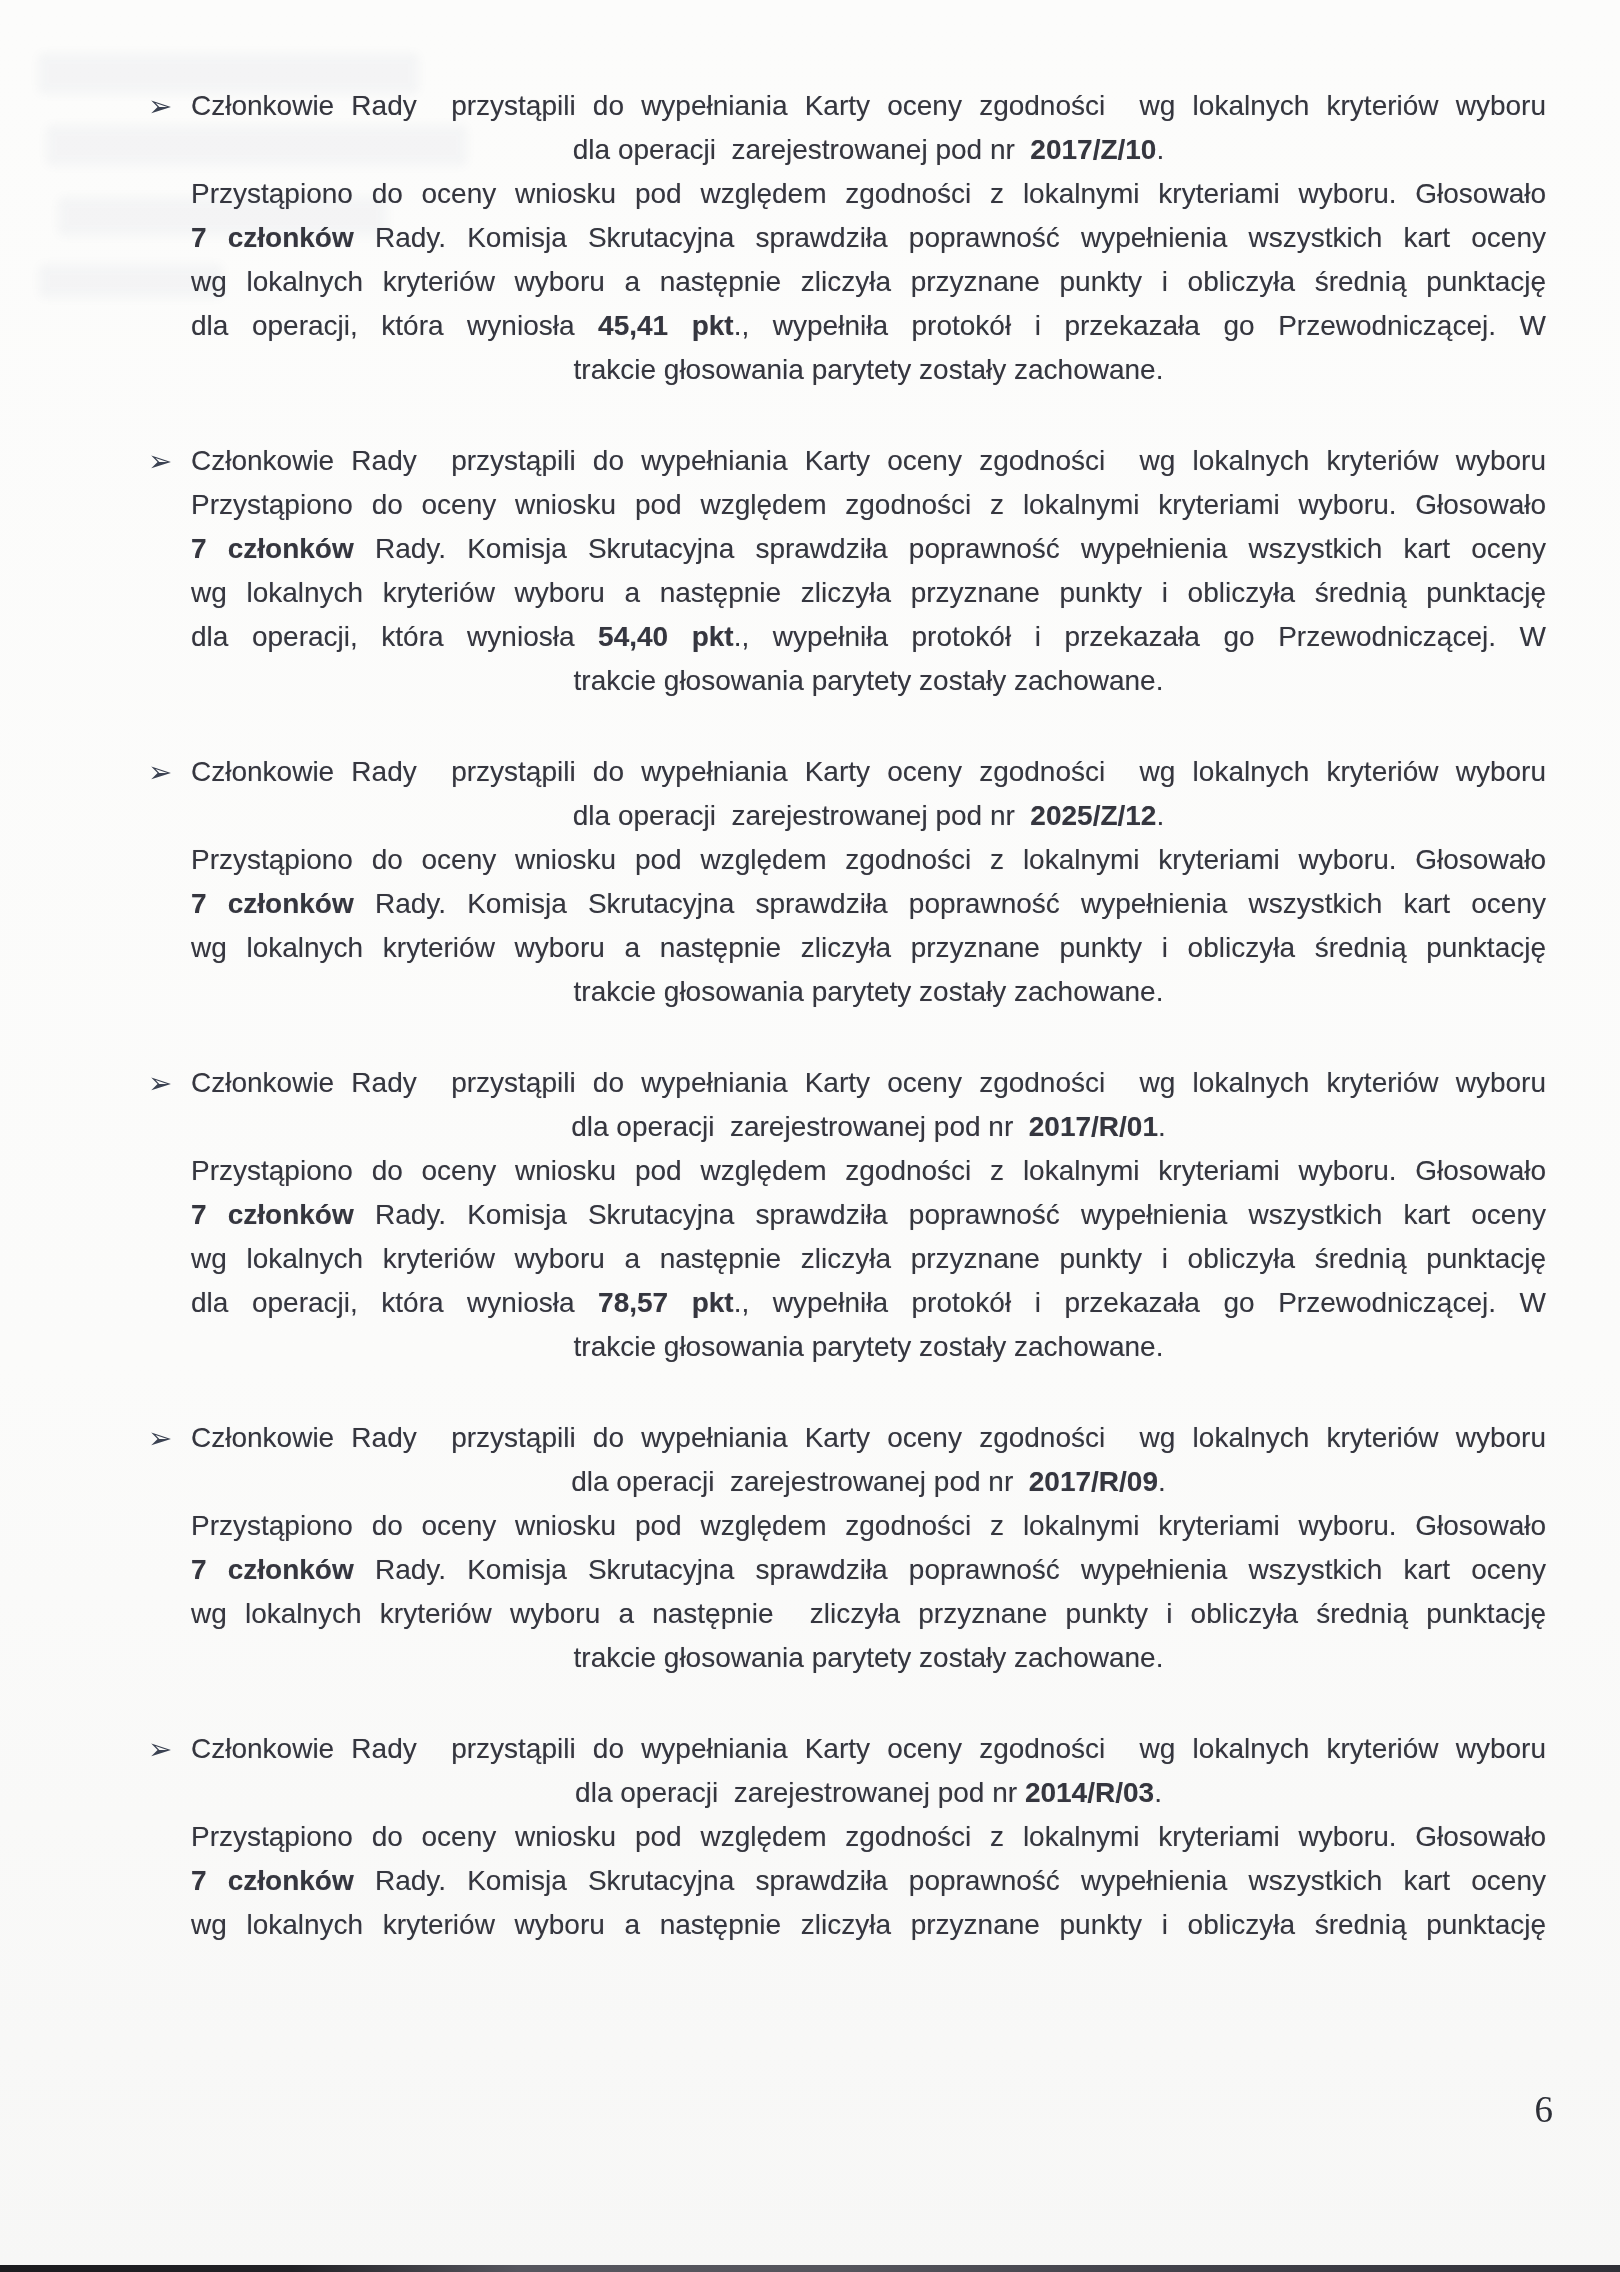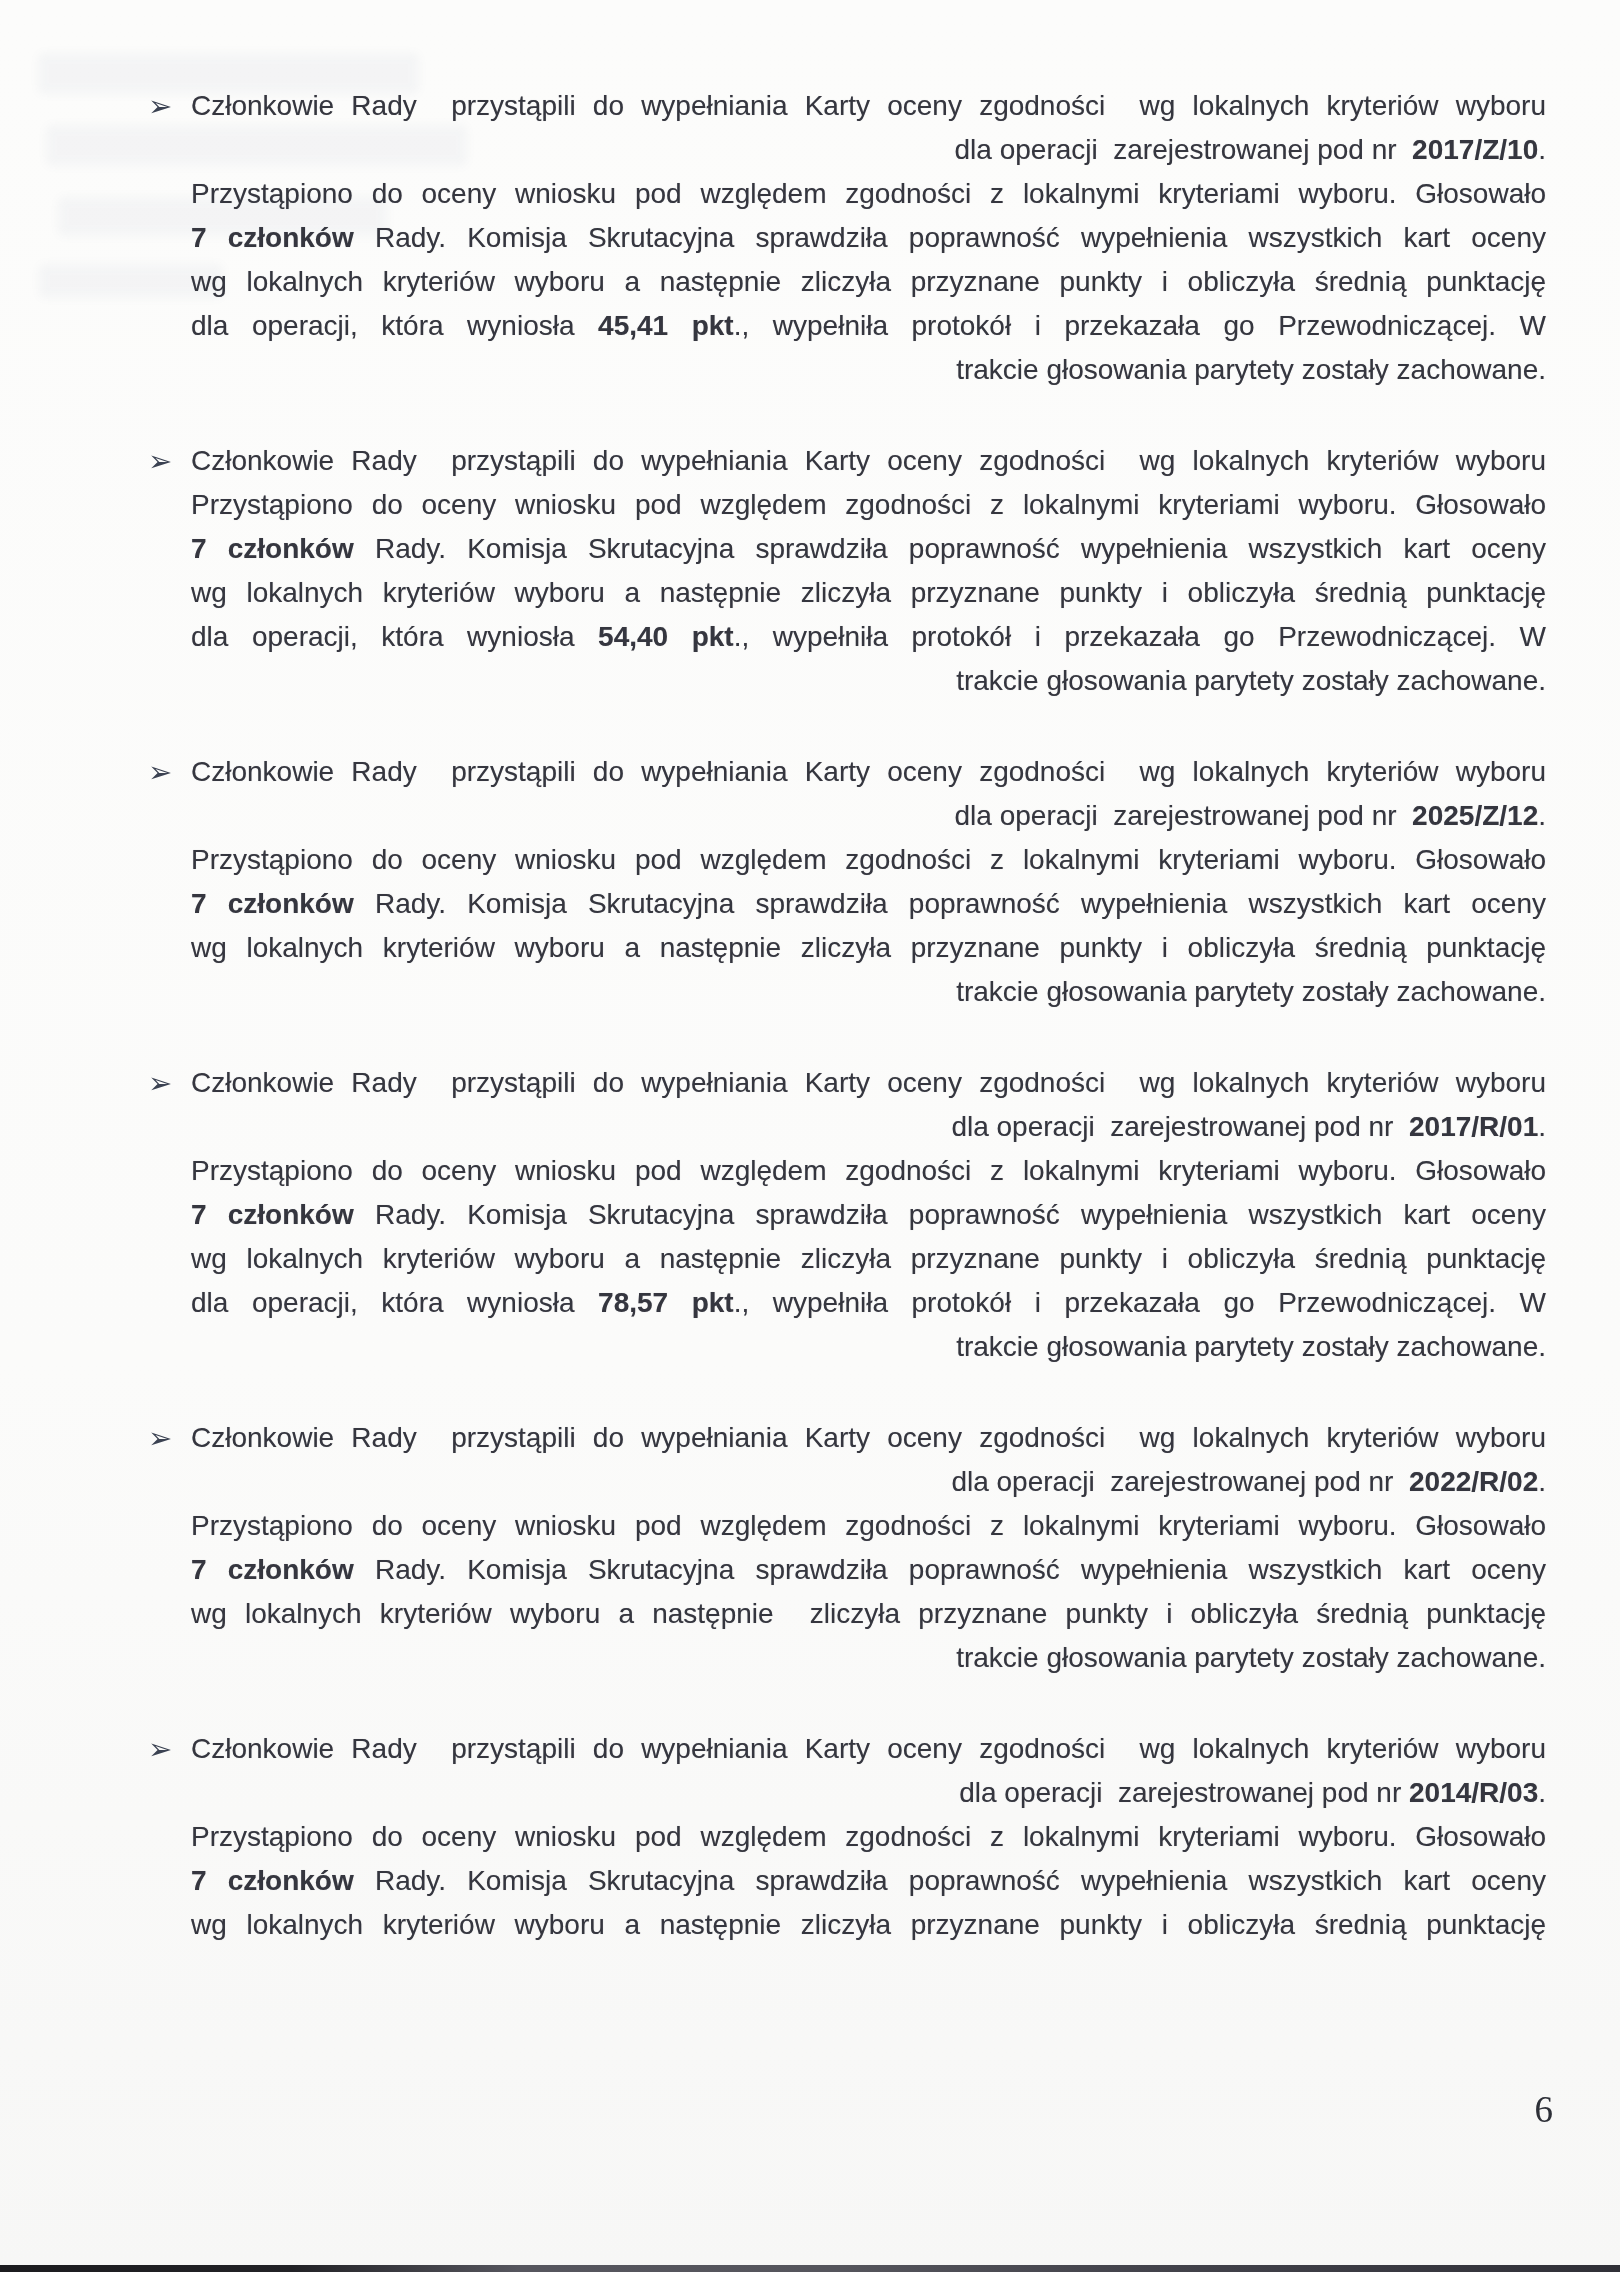--- a/index.html
+++ b/index.html
@@ -46,21 +46,21 @@
     position: absolute;
     left: -43px;
     top: 0;
     font-family: "DejaVu Sans", sans-serif;
     font-size: 29px;
     color: #3b4252;
     text-shadow: none;
   }
   .line {
     white-space: pre-wrap;
-    text-align: right;
+    text-align: center;
   }
   .line.j {
     text-align: justify;
     text-align-last: justify;
   }
   .line b {
     font-weight: bold;
   }
   .page-number {
     position: absolute;
@@ -135,21 +135,21 @@
           <div class="line j"><b>7 członków</b><span> Rady. Komisja Skrutacyjna sprawdziła poprawność wypełnienia wszystkich kart oceny</span></div>
           <div class="line j"><span>wg lokalnych kryteriów wyboru a następnie zliczyła przyznane punkty i obliczyła średnią punktację</span></div>
           <div class="line j"><span>dla operacji, która wyniosła </span><b>78,57 pkt</b><span>., wypełniła protokół i przekazała go Przewodniczącej. W</span></div>
           <div class="line"><span>trakcie głosowania parytety zostały zachowane.</span></div>
         </div>
   </div>
       <div class="bullet">
     <span class="arrow">➢</span>
     <div>
           <div class="line j"><span>Członkowie Rady  przystąpili do wypełniania Karty oceny zgodności  wg lokalnych kryteriów wyboru</span></div>
-          <div class="line"><span>dla operacji  zarejestrowanej pod nr  </span><b>2022/R/02</b><span>.</span></div>
+          <div class="line"><span>dla operacji  zarejestrowanej pod nr  </span><b>2017/R/09</b><span>.</span></div>
           <div class="line j"><span>Przystąpiono do oceny wniosku pod względem zgodności z lokalnymi kryteriami wyboru. Głosowało</span></div>
           <div class="line j"><b>7 członków</b><span> Rady. Komisja Skrutacyjna sprawdziła poprawność wypełnienia wszystkich kart oceny</span></div>
           <div class="line j"><span>wg lokalnych kryteriów wyboru a następnie  zliczyła przyznane punkty i obliczyła średnią punktację</span></div>
           <div class="line"><span>trakcie głosowania parytety zostały zachowane.</span></div>
         </div>
   </div>
       <div class="bullet">
     <span class="arrow">➢</span>
     <div>
           <div class="line j"><span>Członkowie Rady  przystąpili do wypełniania Karty oceny zgodności  wg lokalnych kryteriów wyboru</span></div>

